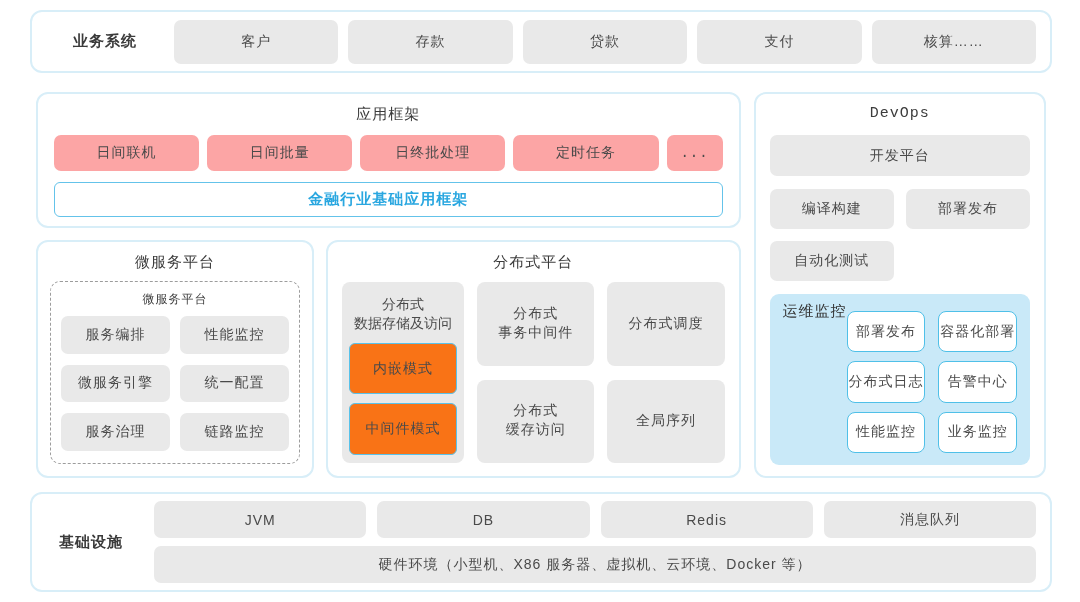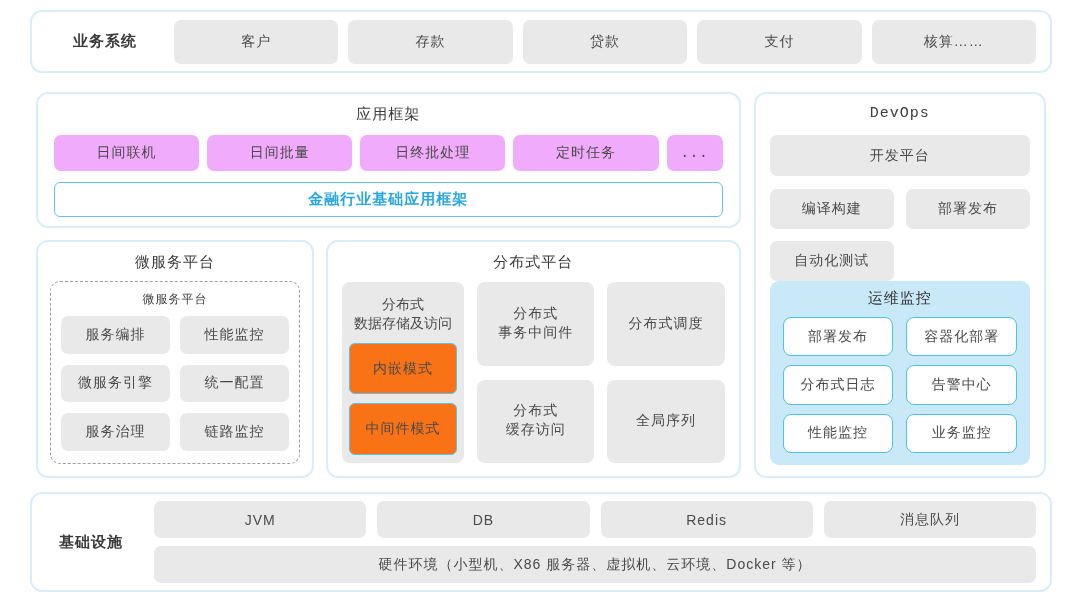--- a/index.html
+++ b/index.html
@@ -28,21 +28,21 @@
   }
   .btn {
     display: flex; align-items: center; justify-content: center;
     border-radius: 7px;
     font-size: 14px;
     color: #4a4a4a;
     letter-spacing: 1px;
     text-align: center;
   }
   .gray { background: #e9e9e9; }
-  .blue { background: #f0abfc; }
+  .blue { background: #fca5a5; }
   .pre { white-space: pre-line; line-height: 1.35; }
 
   
   .top-panel {
     height: 63px;
     display: flex; align-items: center;
     padding: 0 14px;
     gap: 10px;
   }
   .side-label {
@@ -117,24 +117,24 @@
   
   .devops-panel { width: 293px; padding: 11px 14px 11px; display: flex; flex-direction: column; }
   .devops-platform { height: 41px; margin-top: 13px; }
   .devops-grid {
     margin-top: 13px;
     display: grid; grid-template-columns: 1fr 1fr;
     gap: 12px;
   }
   .devops-grid .btn { height: 40px; }
   .monitor-box {
-    flex: 1; 
+    flex: 1; margin-top: 13px;
     background: #c9e9f8; border-radius: 9px;
     padding: 8px 13px 12px;
-    display: flex; flex-direction: column;
+    display: flex; 
   }
   .monitor-title { text-align: center; font-size: 15px; color: #333; letter-spacing: 1px; }
   .monitor-grid {
     flex: 1; margin-top: 9px;
     display: grid; grid-template-columns: 1fr 1fr;
     gap: 9px 13px;
   }
   .monitor-btn {
     background: #ffffff;
     border: 1px solid #4fc0e8; border-radius: 8px;

